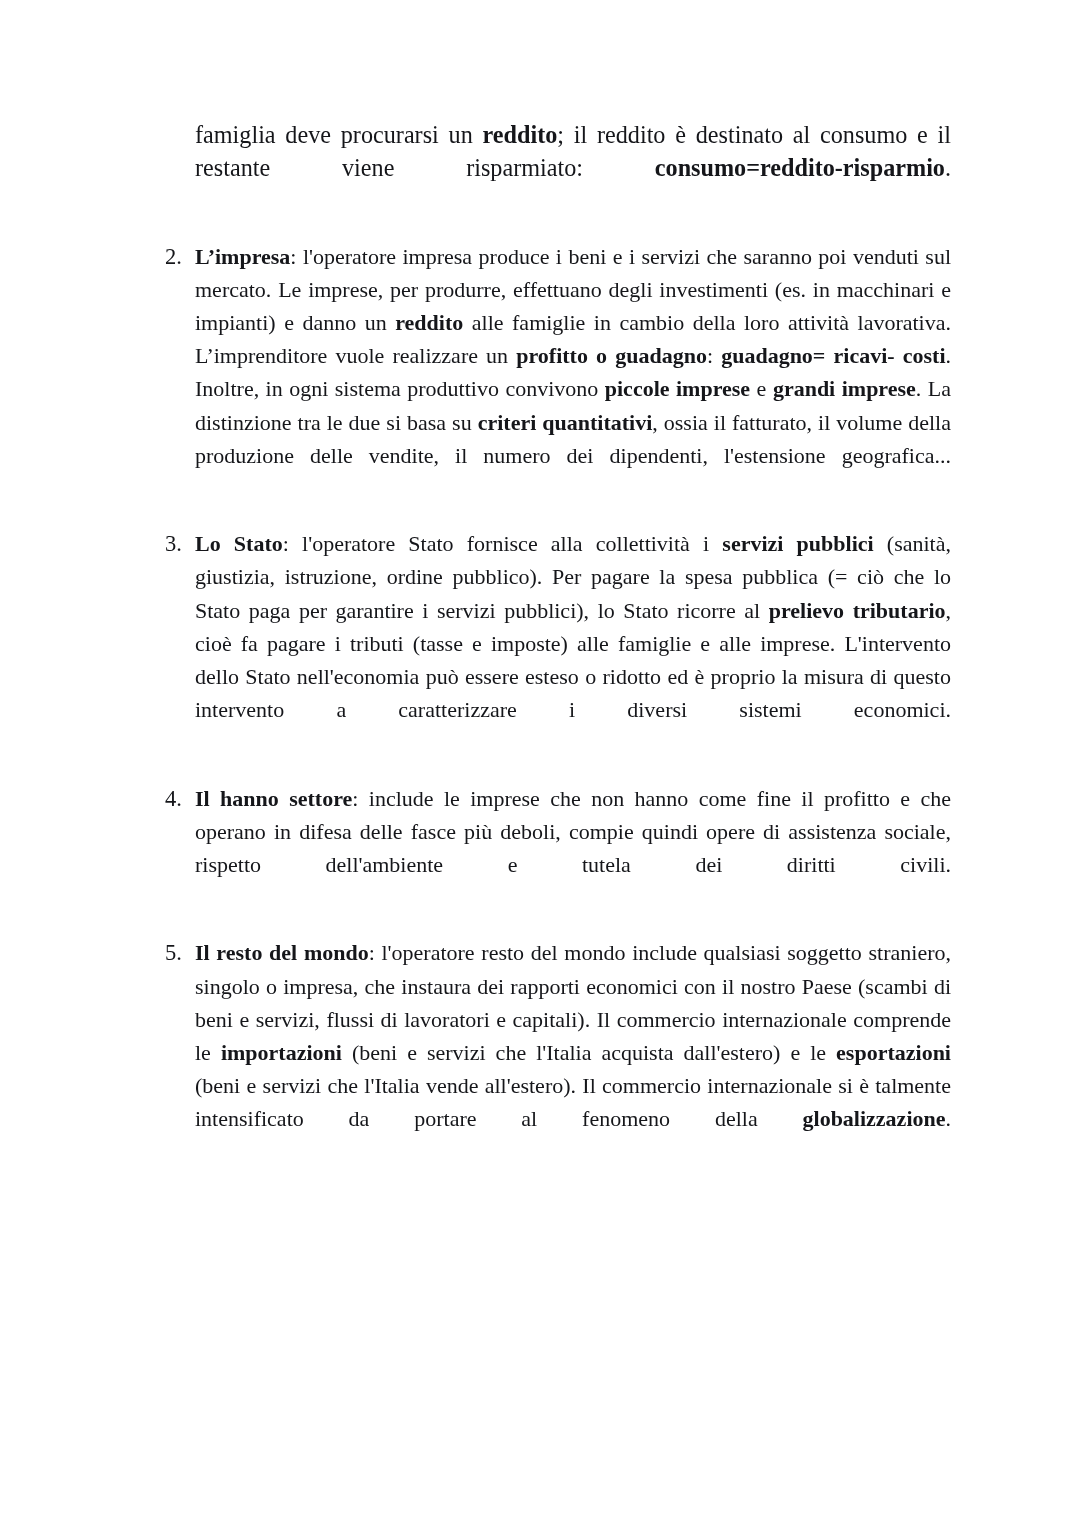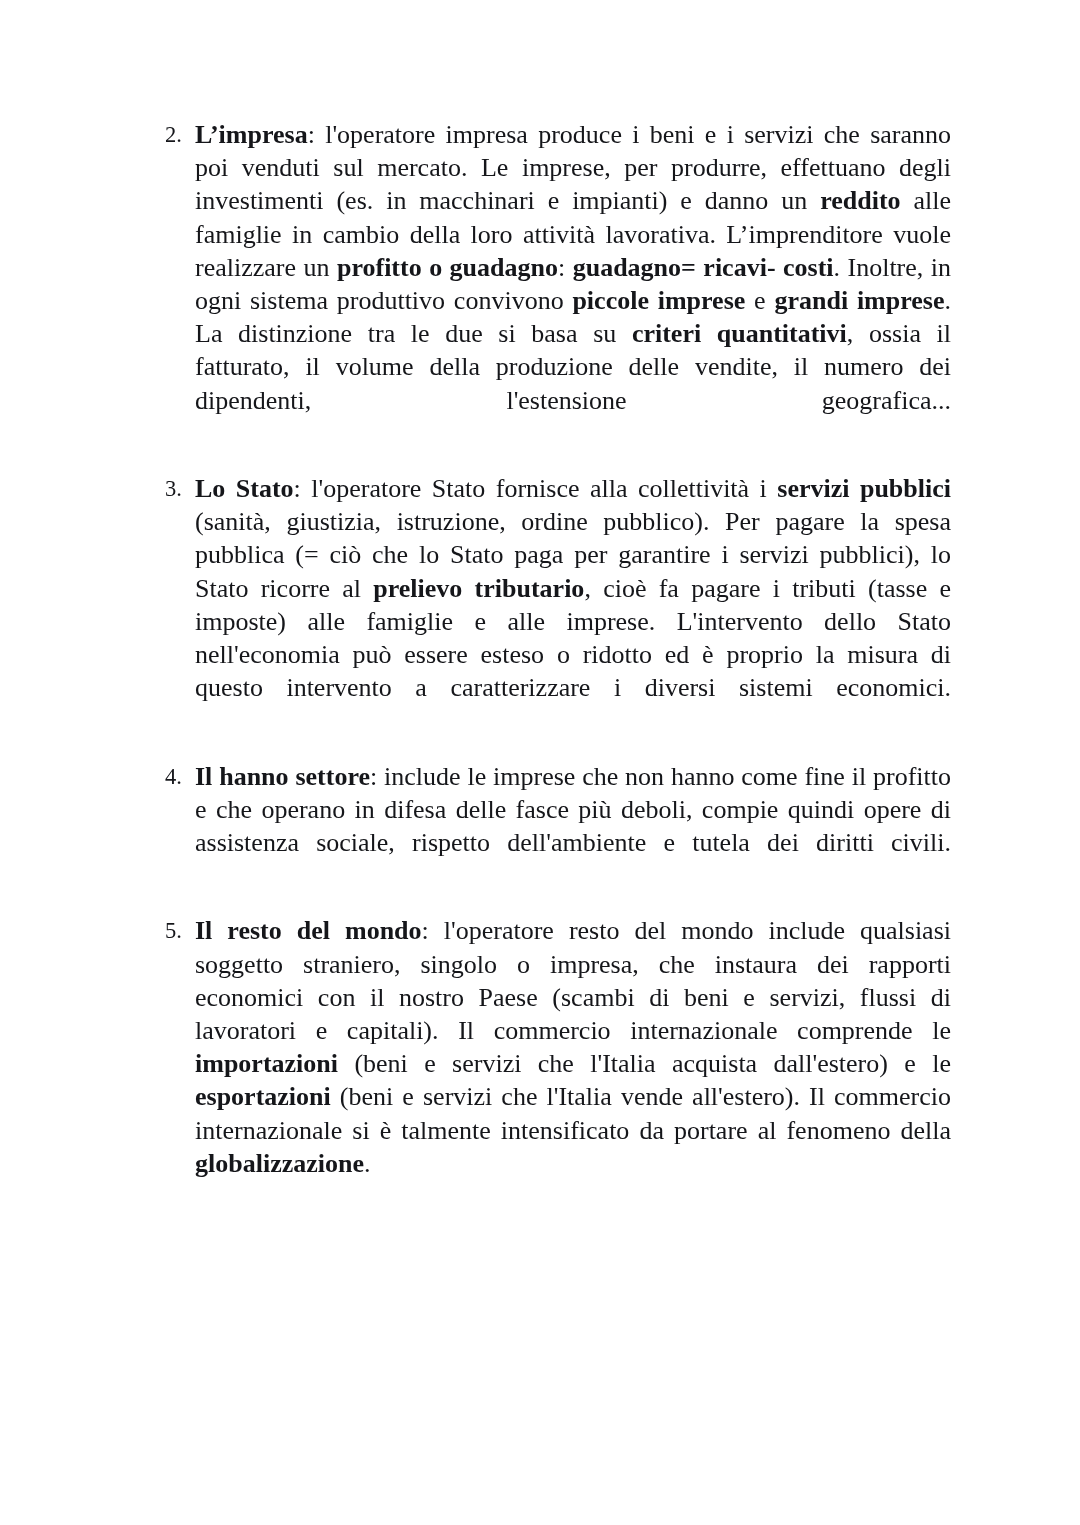--- a/index.html
+++ b/index.html
@@ -64,21 +64,21 @@
     left: 0;
     top: 0;
     width: 24px;
     font-size: 22.5px;
     line-height: 33.2px;
     text-align: left;
     font-feature-settings: "onum" 1;
   }
 
   .item-text {
-    font-size: 26px;
+    font-size: 22px;
     line-height: 33.2px;
     text-align: justify;
     text-justify: inter-word;
     display: block;
   }
 
   
   .item-text::after,
   .para::after {
     content: "";
@@ -89,20 +89,21 @@
   b, strong {
     font-weight: bold;
   }
 </style>
 </head>
 <body>
 
 <div class="page">
   <div class="content">
 
+    <p class="para para-lead"><span>famiglia deve procurarsi un </span><b>reddito</b><span>; il reddito è destinato al consumo e il restante viene risparmiato: </span><b>consumo=reddito-risparmio</b><span>.</span></p>
 
     <ol class="list">
       <li class="list-item">
         <span class="item-number">2.</span>
         <span class="item-text"><b>L’impresa</b><span>: l'operatore impresa produce i beni e i servizi che saranno poi venduti sul mercato. Le imprese, per produrre, effettuano degli investimenti (es.  in macchinari e impianti) e danno un </span><b>reddito</b><span> alle famiglie in cambio della loro attività lavorativa. L’imprenditore vuole realizzare un </span><b>profitto o guadagno</b><span>: </span><b>guadagno= ricavi- costi</b><span>. Inoltre, in ogni sistema produttivo convivono </span><b>piccole imprese</b><span> e </span><b>grandi imprese</b><span>. La distinzione tra le due si basa su </span><b>criteri quantitativi</b><span>, ossia il fatturato, il volume della produzione delle vendite, il numero dei dipendenti, l'estensione geografica...</span></span>
       </li>
       <li class="list-item">
         <span class="item-number">3.</span>
         <span class="item-text"><b>Lo Stato</b><span>: l'operatore Stato fornisce alla collettività i </span><b>servizi pubblici</b><span> (sanità, giustizia, istruzione, ordine pubblico). Per pagare la spesa pubblica (= ciò che lo Stato paga per garantire i servizi pubblici), lo Stato ricorre al </span><b>prelievo tributario</b><span>, cioè fa pagare i tributi (tasse e imposte) alle famiglie e alle imprese. L'intervento dello Stato nell'economia può essere esteso o ridotto ed è proprio la misura di questo intervento a caratterizzare i diversi sistemi economici.</span></span>
       </li>

